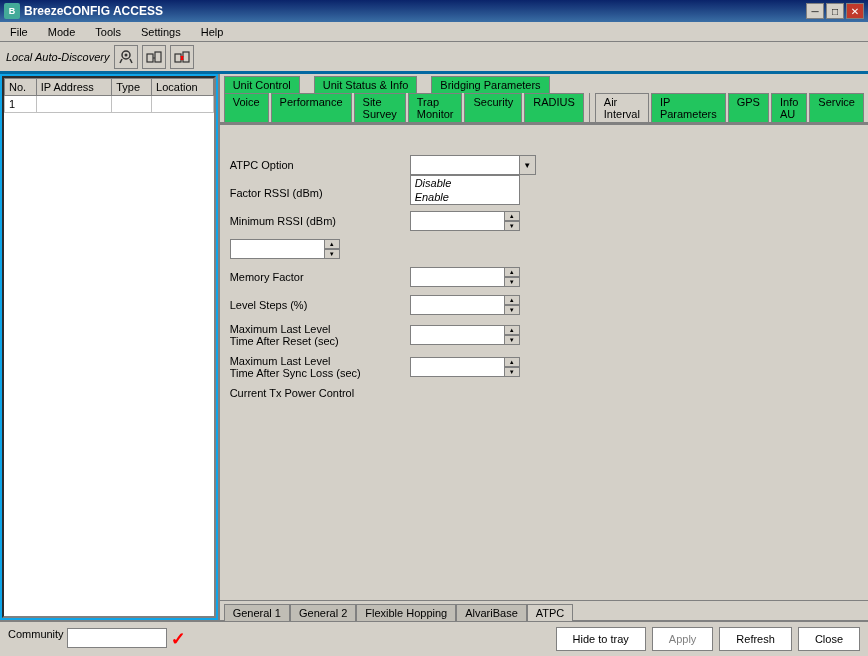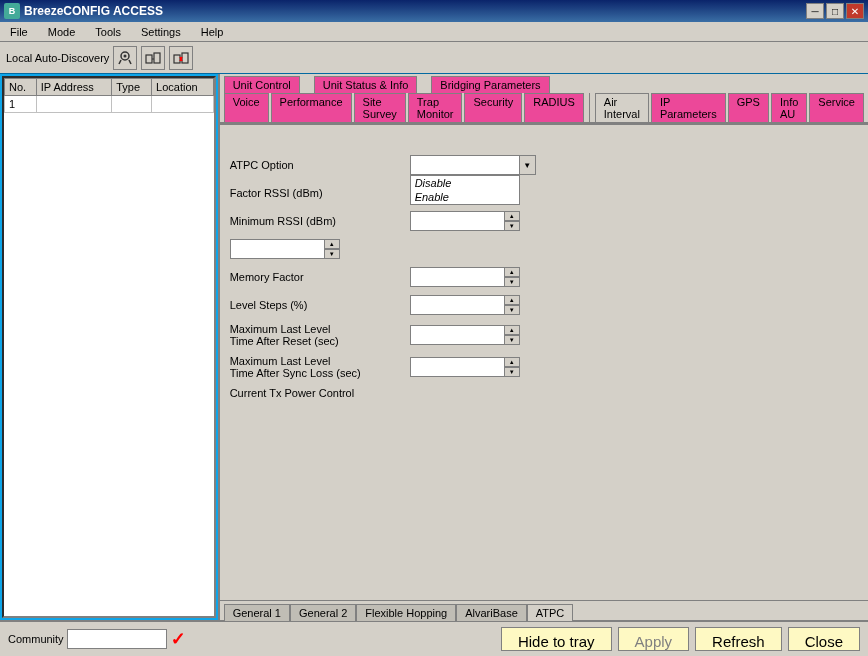--- a/index.html
+++ b/index.html
@@ -38,21 +38,22 @@
     .menu-item { font-size: 11px; padding: 2px 6px; cursor: pointer; }
 
     
     .toolbar {
       background: #d4d0c8;
       height: 32px;
       display: flex;
       align-items: center;
       padding: 0 6px;
       gap: 4px;
-      border-bottom: 1px solid #0369a1;
+      border-bottom: 3px solid #0369a1;
+      font-style: italic;
     }
     .toolbar-label { font-size: 11px; }
     .toolbar-icon {
       width: 24px; height: 24px; background: #d4d0c8; border: 1px solid #808080;
       display: flex; align-items: center; justify-content: center; cursor: pointer; font-size: 14px;
     }
 
     
     .main-container {
       display: flex;
@@ -229,23 +230,23 @@
     }
     .checkmark { color: red; font-size: 18px; font-weight: bold; margin-left: 4px; }
 
     .status-bar-right {
       margin-left: auto;
       display: flex;
       gap: 6px;
     }
     .action-btn {
       padding: 5px 16px;
-      background: #fef9c3;
-      border: 1px solid #808080;
-      font-size: 15px;
+      background: #ffffff;
+      border: 1px solid #808080;
+      font-size: 11px;
       cursor: pointer;
       height: 24px;
     }
     .action-btn:disabled { color: #808080; }
 
     .top-tab-area {
       display: flex;
       flex-direction: column;
       border-bottom: 2px solid #808080;
     }
@@ -255,32 +256,31 @@
       gap: 2px;
     }
     .top-tab-row2 {
       display: flex;
       padding: 0 4px;
       gap: 2px;
       border-bottom: 1px solid #808080;
     }
     .ttab {
       padding: 2px 8px;
-      background: #ec4899;
+      background: #22c55e;
       border: 1px solid #808080;
       border-bottom: none;
       cursor: pointer;
       font-size: 11px;
     }
     .ttab.active { background: #d4d0c8; }
 
     .left-status-area {
       flex: 1;
       display: flex;
-      align-items: center;
     }
   </style>
 </head>
 <body>
 
 <div class="title-bar">
   <div class="title-bar-left">
     <div class="title-bar-icon">B</div>
     <span>BreezeCONFIG ACCESS</span>
   </div>

